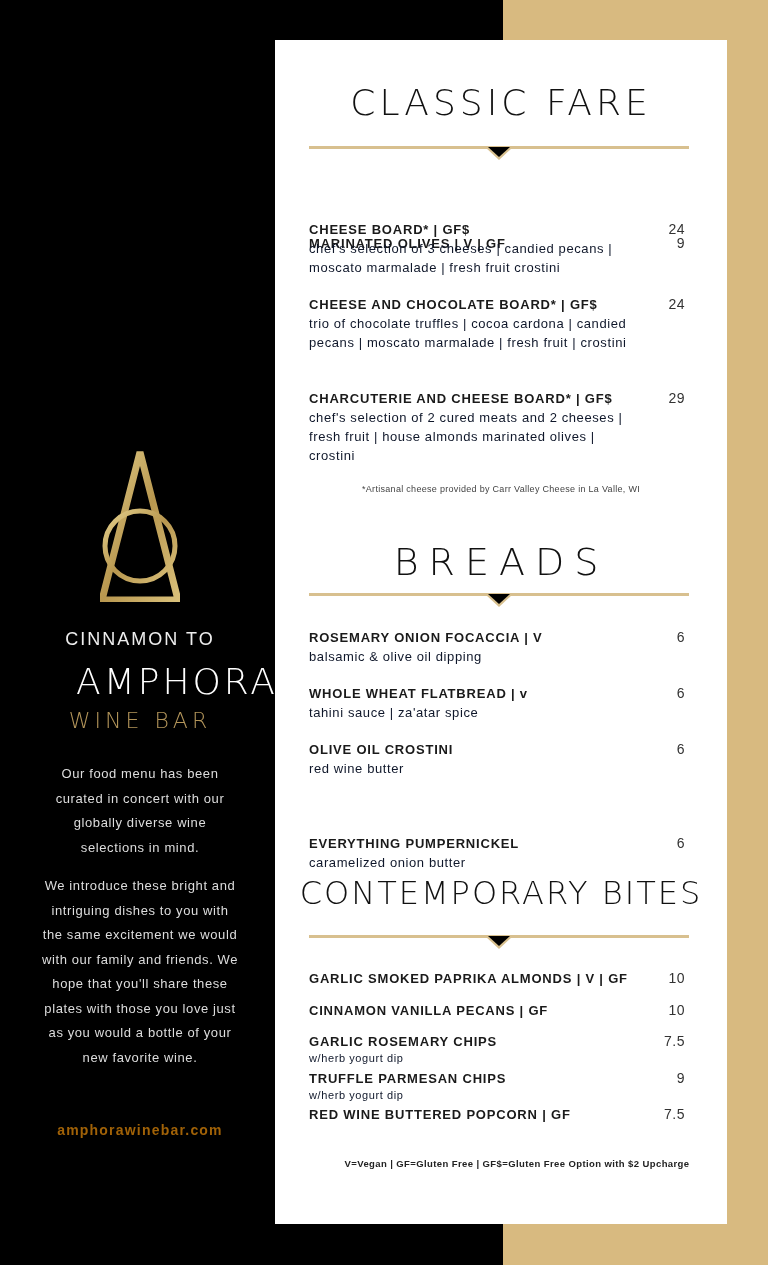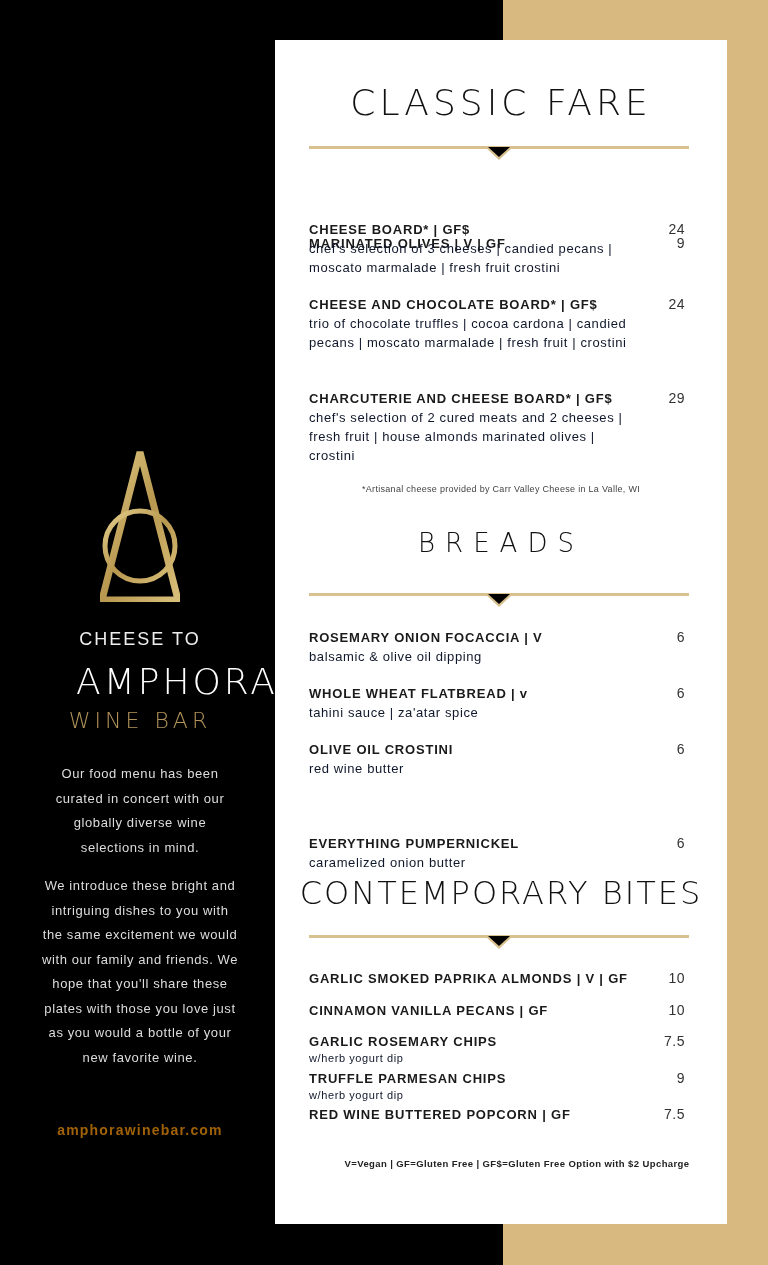--- a/index.html
+++ b/index.html
@@ -44,21 +44,21 @@
     <defs>
       <linearGradient id="g" x1="0" y1="0" x2="1" y2="1">
         <stop offset="0" stop-color="#e3cf8c"></stop>
         <stop offset="0.5" stop-color="#b8974f"></stop>
         <stop offset="1" stop-color="#d9c07a"></stop>
       </linearGradient>
     </defs>
     <polygon points="40,2 78,150 2,150" fill="none" stroke="url(#g)" stroke-width="7"></polygon>
     <circle cx="40" cy="96" r="35" fill="none" stroke="url(#g)" stroke-width="5"></circle>
   </svg>
-  <div class="welcome">CHEESE TO</div>
+  <div class="welcome">CINNAMON TO</div>
   <div class="brand">AMPHORA</div>
   <div class="brand-sub">WINE BAR</div>
   <div class="intro p2">We introduce these bright and intriguing dishes to you with the same excitement we would with our family and friends. We hope that you'll share these plates with those you love just as you would a bottle of your new favorite wine.</div>
   <div class="intro p1">Our food menu has been curated in concert with our globally diverse wine selections in mind.</div>
   <div class="website">amphorawinebar.com</div>
 </div>
 
 <div class="card">
 
   <div class="sec-title" style="top:42px;font-size:36px;">CLASSIC FARE</div>
@@ -80,21 +80,21 @@
     <div class="price">24</div>
     <div class="desc">trio of chocolate truffles | cocoa cardona | candied pecans | moscato marmalade | fresh fruit | crostini</div>
   </div>
   <div class="item" style="top:350px;">
     <div class="name">CHARCUTERIE AND CHEESE BOARD* | GF$</div>
     <div class="price">29</div>
     <div class="desc">chef's selection of 2 cured meats and 2 cheeses | fresh fruit | house almonds marinated olives | crostini</div>
   </div>
   <div class="note" style="top:444px;">*Artisanal cheese provided by Carr Valley Cheese in La Valle, WI</div>
 
-  <div class="sec-title" style="top:488px;font-size:26px;letter-spacing:10px;">BREADS</div>
+  <div class="sec-title" style="top:500px;font-size:38px;letter-spacing:10px;">BREADS</div>
   <div class="divider" style="top:553px;">
       <div class="tri"></div>
     </div>
 
   <div class="item" style="top:589px;">
     <div class="name">ROSEMARY ONION FOCACCIA | V</div>
     <div class="price">6</div>
     <div class="desc">balsamic &amp; olive oil dipping</div>
   </div>
   <div class="item" style="top:645px;">

